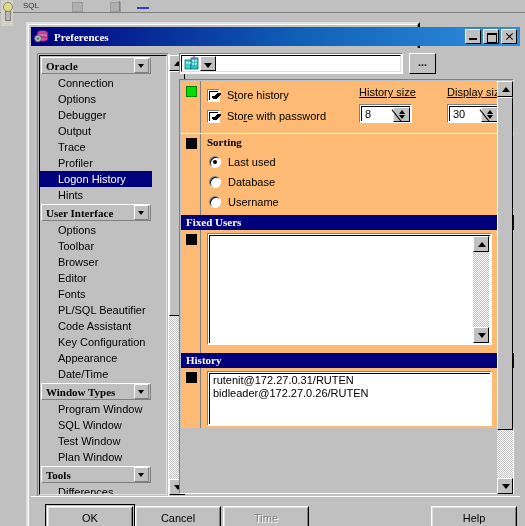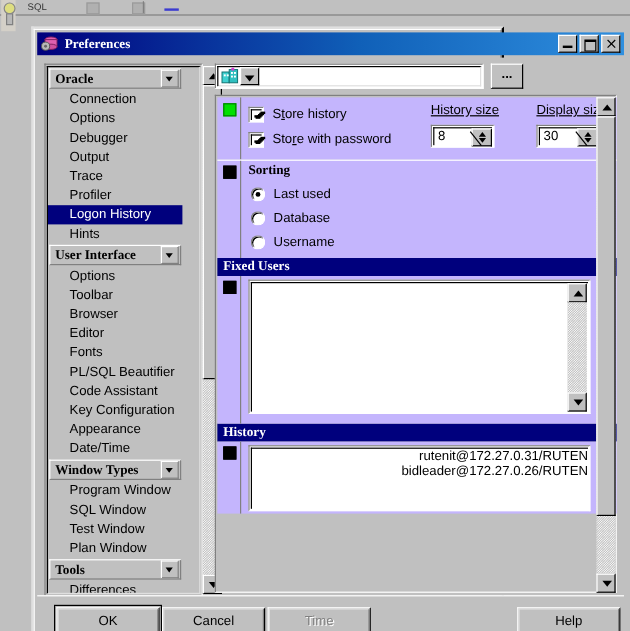--- a/index.html
+++ b/index.html
@@ -122,21 +122,21 @@
   
   #panel{position:absolute;left:2px;top:26px;width:335px;height:415px;
     border-top:1px solid #808080;border-left:1px solid #808080;
     border-right:1px solid #fff;border-bottom:1px solid #fff;box-sizing:border-box;background:#c0c0c0;}
   #panel-clip{position:absolute;left:1px;top:1px;width:333px;height:413px;overflow:hidden;box-sizing:border-box;}
   #panel-content{position:absolute;left:0;top:0;width:333px;}
 
   .sec-head{height:15px;background:#00007d;color:#fff;font-weight:bold;font-size:11px;
     line-height:15px;padding-left:5px;font-family:"Liberation Serif","DejaVu Serif",serif;
     box-sizing:border-box;}
-  .sec-body{background:#c4b5fd;position:relative;box-sizing:border-box;text-align:right;}
+  .sec-body{background:#fdba74;position:relative;box-sizing:border-box;}
   .marker{position:absolute;left:5px;top:5px;width:9px;height:9px;}
   .marker.green{background:#00e000;border:1px solid #008000;}
   .marker.black{background:#000;border:1px solid #000;}
   .vrule{position:absolute;left:19px;top:0;bottom:0;width:1px;background:#808080;}
 
   .cbrow{display:flex;align-items:center;height:18px;}
   .cbox{width:13px;height:13px;background:#fff;box-sizing:border-box;position:relative;flex:0 0 auto;
     border-top:1px solid #808080;border-left:1px solid #808080;
     border-right:1px solid #fff;border-bottom:1px solid #fff;}
   .cbox span{position:absolute;left:1px;top:1px;right:1px;bottom:1px;

